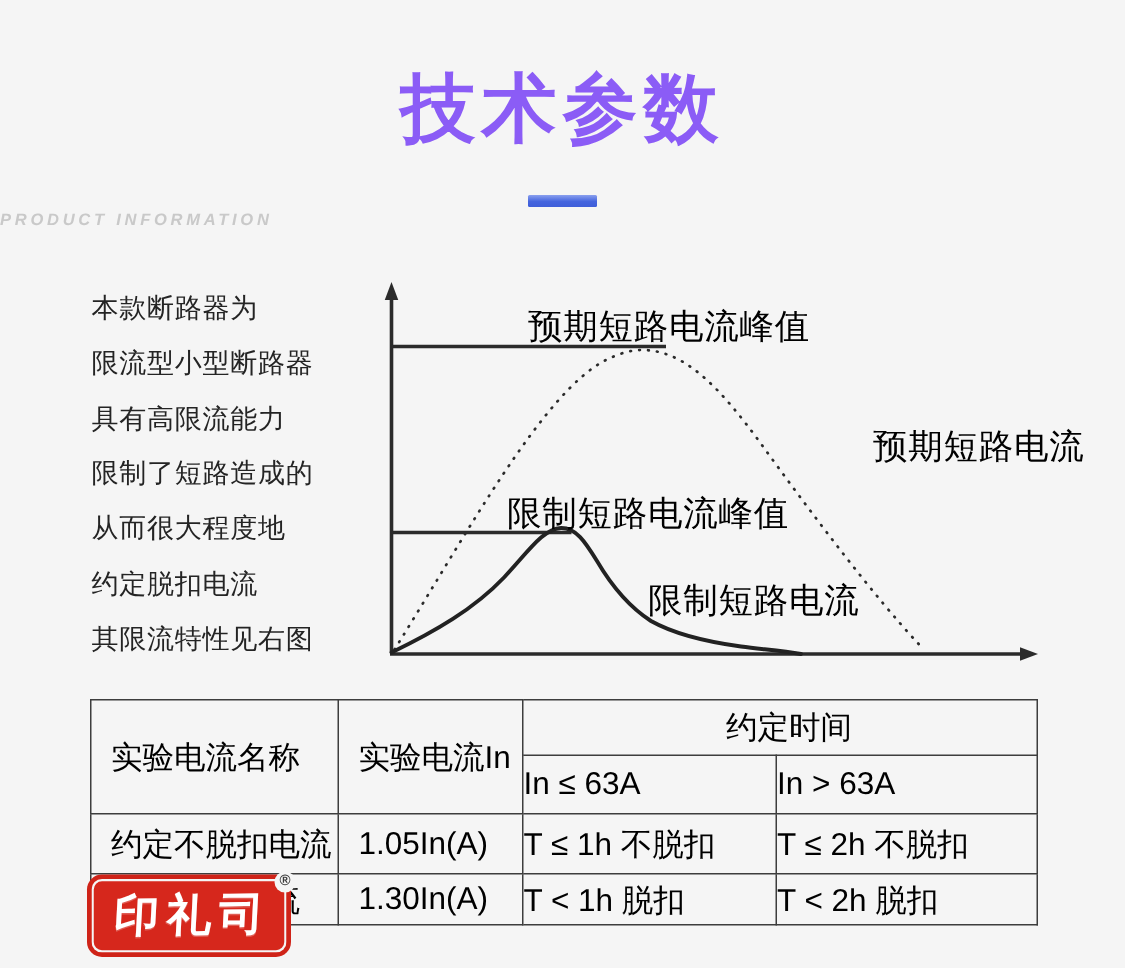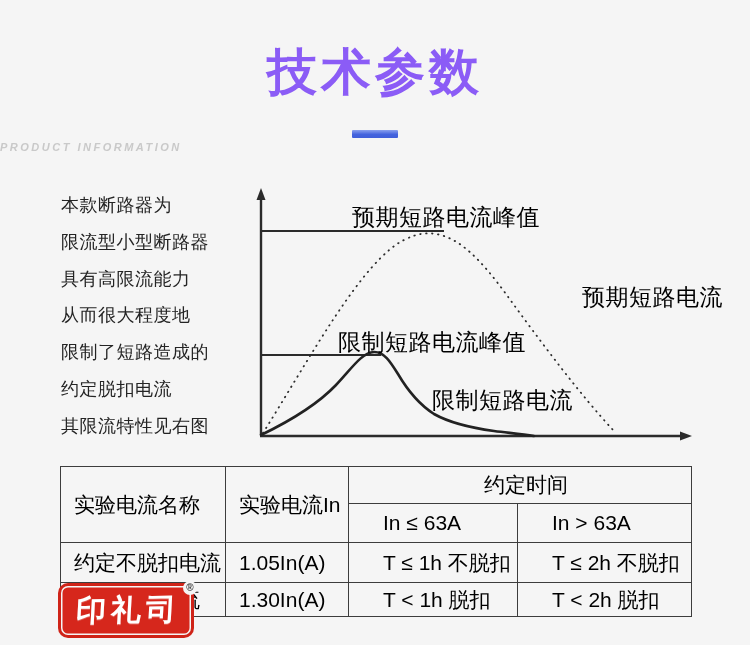--- a/index.html
+++ b/index.html
@@ -52,21 +52,21 @@
   .spec-table{
     position:absolute;left:60px;top:466px;width:631px;
     border-collapse:collapse;table-layout:fixed;
     font-size:21px;color:#000000;
   }
   .spec-table td,.spec-table th{
     border:1px solid #3d3d3d;font-weight:normal;
     padding:0;white-space:nowrap;overflow:hidden;
   }
   .spec-table .pl{padding-left:13px;text-align:left;}
-  .spec-table .pl2{padding-left:34px;text-align:left;}
+  .spec-table .pl2{padding-left:0;text-align:left;}
   .spec-table .ctr{text-align:center;padding-left:12px;}
   .h1r{height:37px;}
   .h2r{height:39px;}
   .h3r{height:40px;}
   .h4r{height:34px;}
 
   
   .stamp{
     position:absolute;left:61px;top:586px;width:130px;height:49px;
     background:#d6271c;border-radius:7px;
@@ -93,22 +93,22 @@
 <div class="page">
 
   <div class="title">技术参数</div>
   <div class="accent-bar"></div>
   <div class="subtitle">PRODUCT INFORMATION</div>
 
   <div class="intro">
     <div class="line">本款断路器为</div>
     <div class="line">限流型小型断路器</div>
     <div class="line">具有高限流能力</div>
+    <div class="line">限制了短路造成的</div>
     <div class="line">从而很大程度地</div>
-    <div class="line">限制了短路造成的</div>
     <div class="line">约定脱扣电流</div>
     <div class="line">其限流特性见右图</div>
   </div>
 
   <div class="chart">
     <svg width="750" height="645" viewBox="0 0 750 645">
 
       <line x1="261" y1="435" x2="261" y2="198" stroke="#2b2b2b" stroke-width="2.4"></line>
       <polygon points="261,188 256.5,200 265.5,200" fill="#2b2b2b"></polygon>
 

